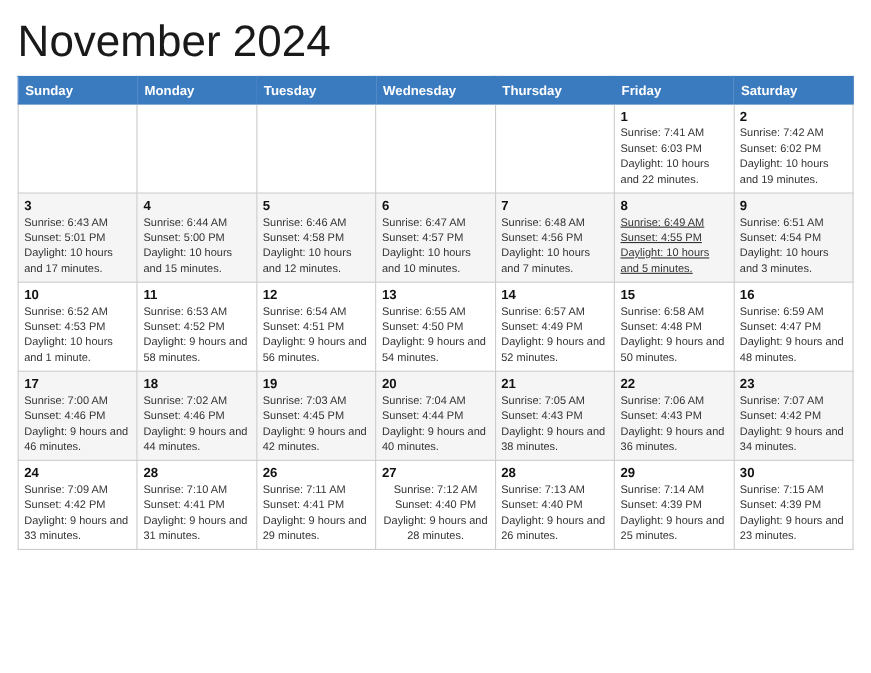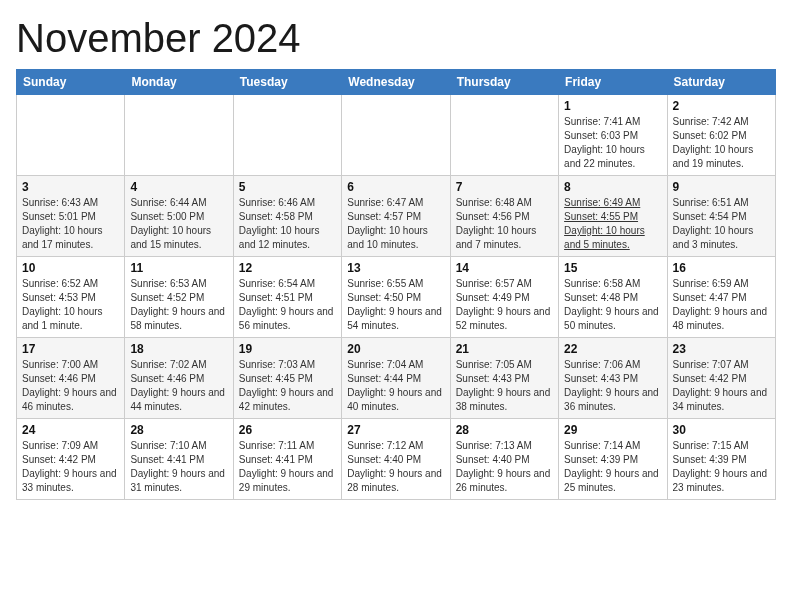--- a/index.html
+++ b/index.html
@@ -263,21 +263,21 @@
 Daylight: 9 hours and 31 minutes.</div>
         </td>
         <td>
           <span class="day-num">26</span>
           <div class="cell-info" style="white-space: pre-line;">Sunrise: 7:11 AM
 Sunset: 4:41 PM
 Daylight: 9 hours and 29 minutes.</div>
         </td>
         <td>
           <span class="day-num">27</span>
-          <div class="cell-info" style="white-space: pre-line;">Sunrise: 7:12 AM
+          <div class="cell-info" style="white-space: pre-line; text-align: center;">Sunrise: 7:12 AM
 Sunset: 4:40 PM
 Daylight: 9 hours and 28 minutes.</div>
         </td>
         <td>
           <span class="day-num">28</span>
           <div class="cell-info" style="white-space: pre-line;">Sunrise: 7:13 AM
 Sunset: 4:40 PM
 Daylight: 9 hours and 26 minutes.</div>
         </td>
         <td>

